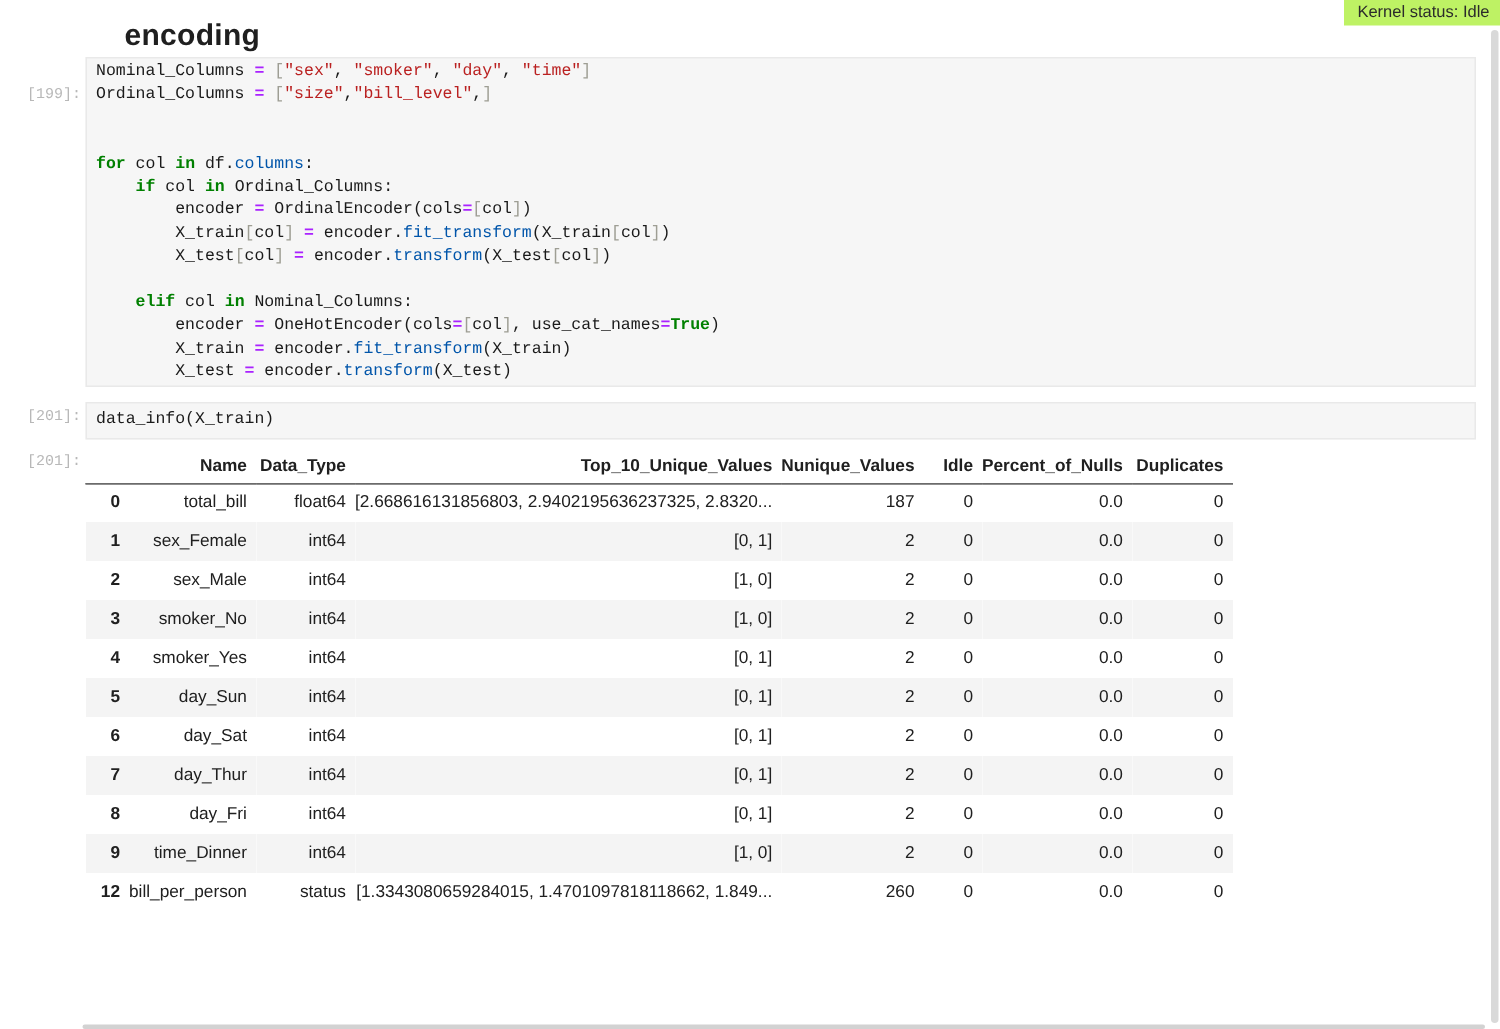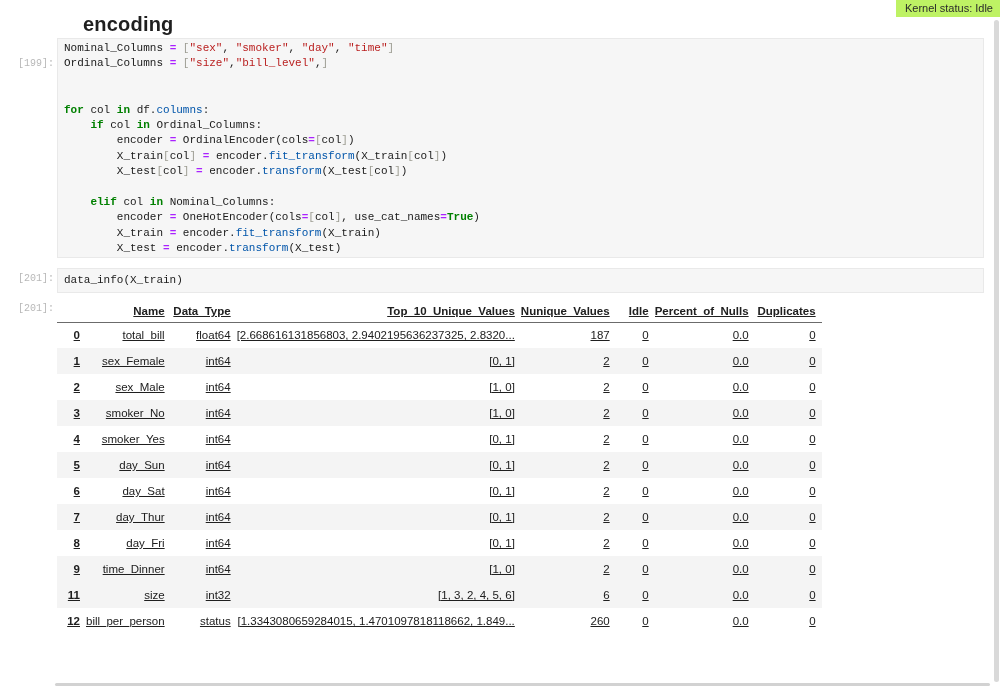--- a/index.html
+++ b/index.html
@@ -33,21 +33,21 @@
   }
   .code-line{white-space:pre;height:15.4px;}
   .tok-kw{color:#008000;font-weight:bold;text-align:right;}
   .tok-op{color:#AA22FF;font-weight:bold;}
   .tok-str{color:#BA2121;}
   .tok-br{color:#9e9e94;}
   .tok-prop{color:#0055AA;}
   .tok-plain{color:#1a1a1a;}
   
   .df-table-wrap{position:absolute;left:57px;top:300px;}
-  table.df{border-collapse:collapse;table-layout:fixed;font-size:11.5px;color:#202020;text-decoration:underline;}
+  table.df{border-collapse:collapse;table-layout:fixed;font-size:11.5px;color:#202020;}
   table.df th,table.df td{
     text-align:right;padding:0 6px 0 0;box-sizing:border-box;
     white-space:nowrap;overflow:hidden;font-weight:normal;
   }
   table.df thead th{font-weight:bold;height:22px;vertical-align:middle;}
   table.df thead tr{border-bottom:1px solid #6b6b6b;}
   table.df tbody td{height:26px;vertical-align:middle;}
   table.df tbody tr.stripe{background:#f4f4f4;}
   table.df td.idx{font-weight:bold;}
   
@@ -196,30 +196,20 @@
         <tr class="stripe">
           <td class="idx">9</td>
           <td>time_Dinner</td>
           <td>int64</td>
           <td>[1, 0]</td>
           <td>2</td>
           <td>0</td>
           <td>0.0</td>
           <td>0</td>
         </tr>
-        <tr class="stripe">
-          <td class="idx">11</td>
-          <td>size</td>
-          <td>int32</td>
-          <td>[1, 3, 2, 4, 5, 6]</td>
-          <td>6</td>
-          <td>0</td>
-          <td>0.0</td>
-          <td>0</td>
-        </tr>
         <tr>
           <td class="idx">12</td>
           <td>bill_per_person</td>
           <td>status</td>
           <td>[1.3343080659284015, 1.4701097818118662, 1.849...</td>
           <td>260</td>
           <td>0</td>
           <td>0.0</td>
           <td>0</td>
         </tr>

